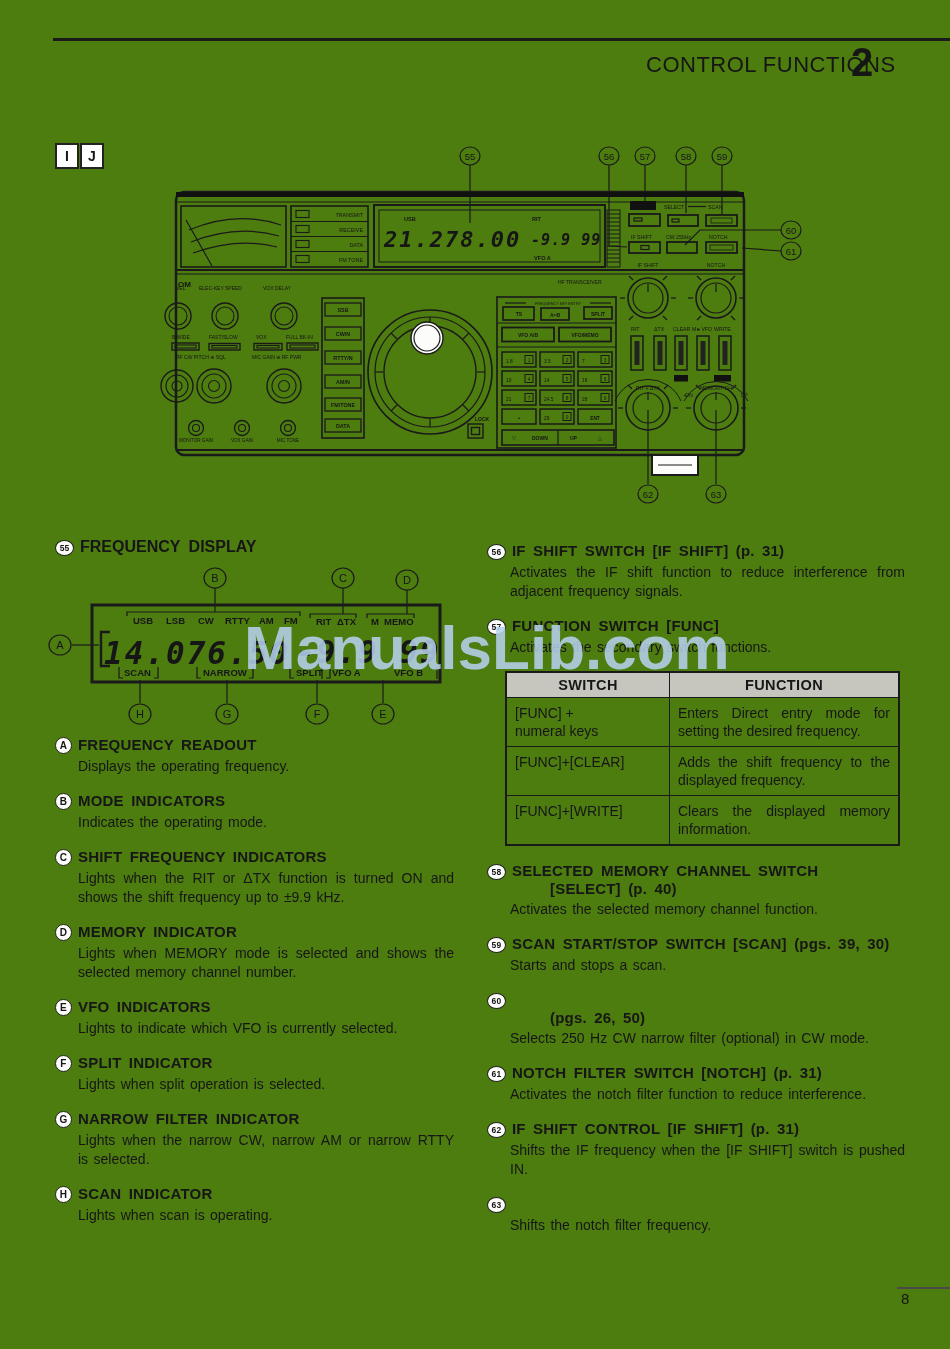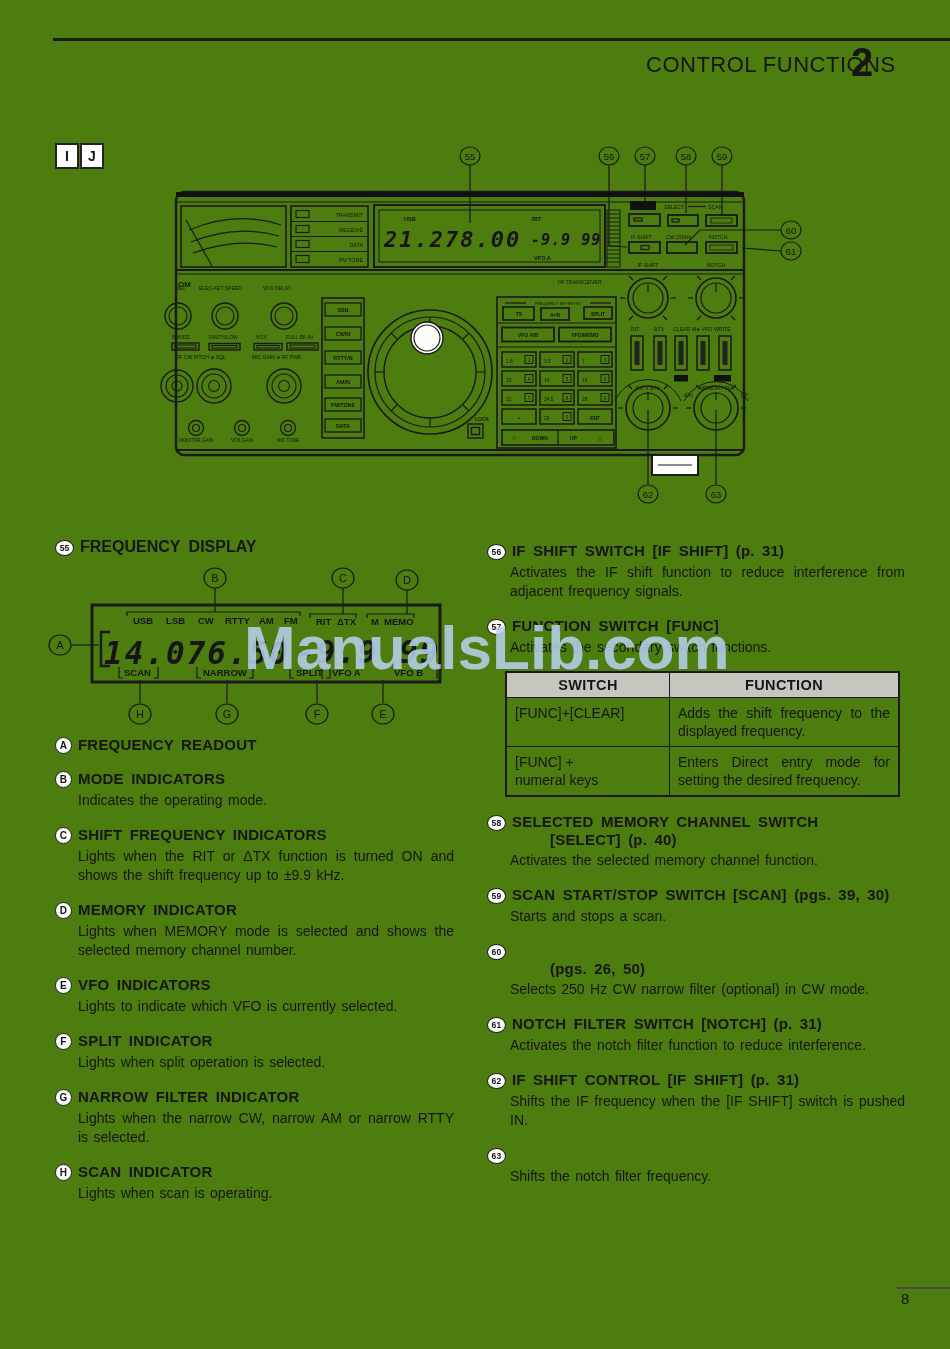--- a/index.html
+++ b/index.html
@@ -541,20 +541,21 @@
     <text x="104" y="106" font-size="31" class="seg">14.076.50</text>
     <text x="296" y="105" font-size="31" class="seg">-9.9 99</text>
   </svg>
 
   <div class="abs col-left">
     <div class="section">
       <div class="sec-title">
           <span class="co co-letter">A</span>
           <span>FREQUENCY  READOUT</span>
         </div>
+      <div class="sec-body">Displays the operating frequency.</div>
     </div>
     <div class="section">
       <div class="sec-title">
           <span class="co co-letter">B</span>
           <span>MODE  INDICATORS</span>
         </div>
       <div class="sec-body">Indicates the operating mode.</div>
     </div>
     <div class="section">
       <div class="sec-title">
@@ -614,27 +615,31 @@
           <span>FUNCTION SWITCH [FUNC]</span>
         </div>
       <div class="sec-body">Activates the secondary switch functions.</div>
       <table class="fn">
         <tbody>
             <tr>
           <th>SWITCH</th>
           <th>FUNCTION</th>
         </tr>
         <tr>
+          <td class="cell-sw">[FUNC] +
+numeral keys</td>
+          <td class="cell-fn">Enters Direct entry mode for setting the desired frequency.</td>
+        </tr>
+        <tr>
           <td class="cell-sw">[FUNC]+[CLEAR]</td>
           <td class="cell-fn">Adds the shift frequency to the displayed frequency.</td>
         </tr>
         <tr>
-          <td class="cell-sw">[FUNC] +
-numeral keys</td>
-          <td class="cell-fn">Enters Direct entry mode for setting the desired frequency.</td>
+          <td class="cell-sw">[FUNC]+[WRITE]</td>
+          <td class="cell-fn">Clears the displayed memory information.</td>
         </tr>
       </tbody>
         </table>
     </div>
     <div class="section">
       <div class="sec-title">
           <span class="co co-num">58</span>
           <span>SELECTED MEMORY CHANNEL SWITCH</span>
         </div>
       <div class="sec-title">

